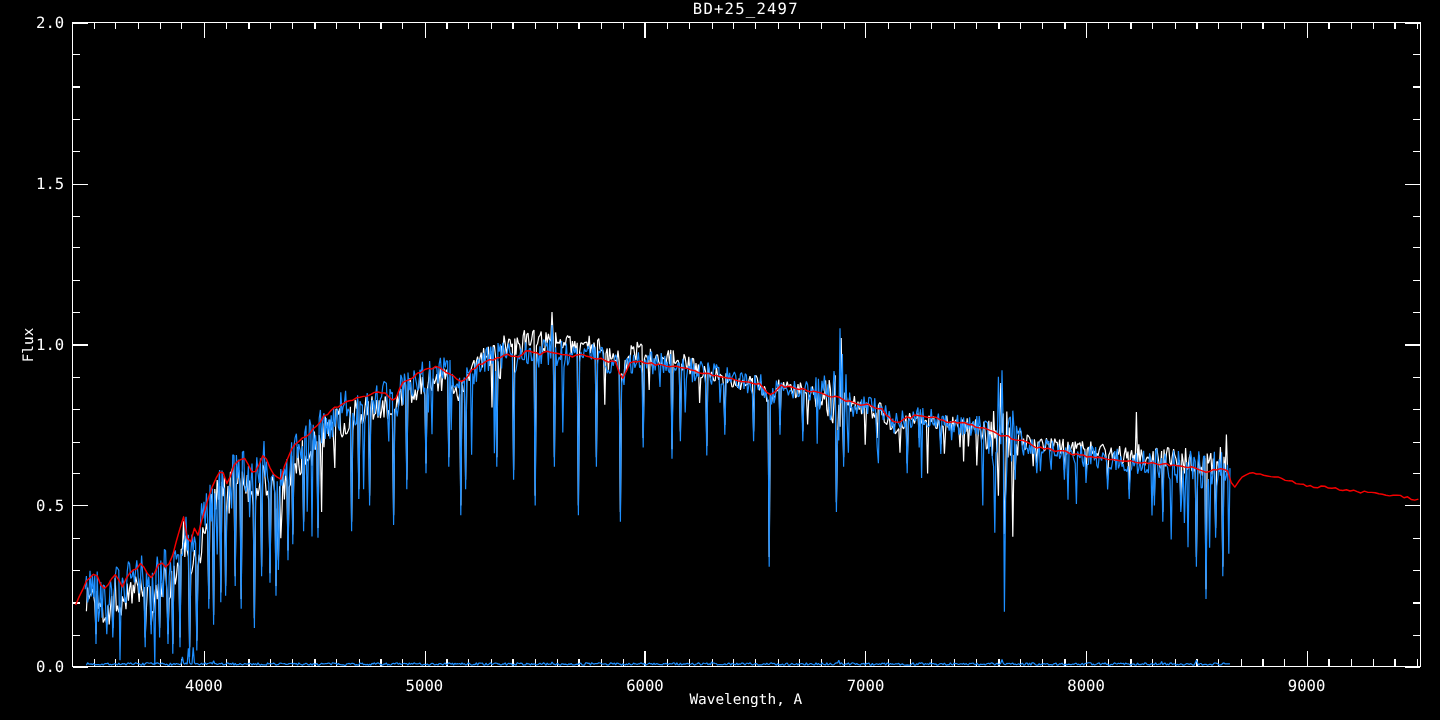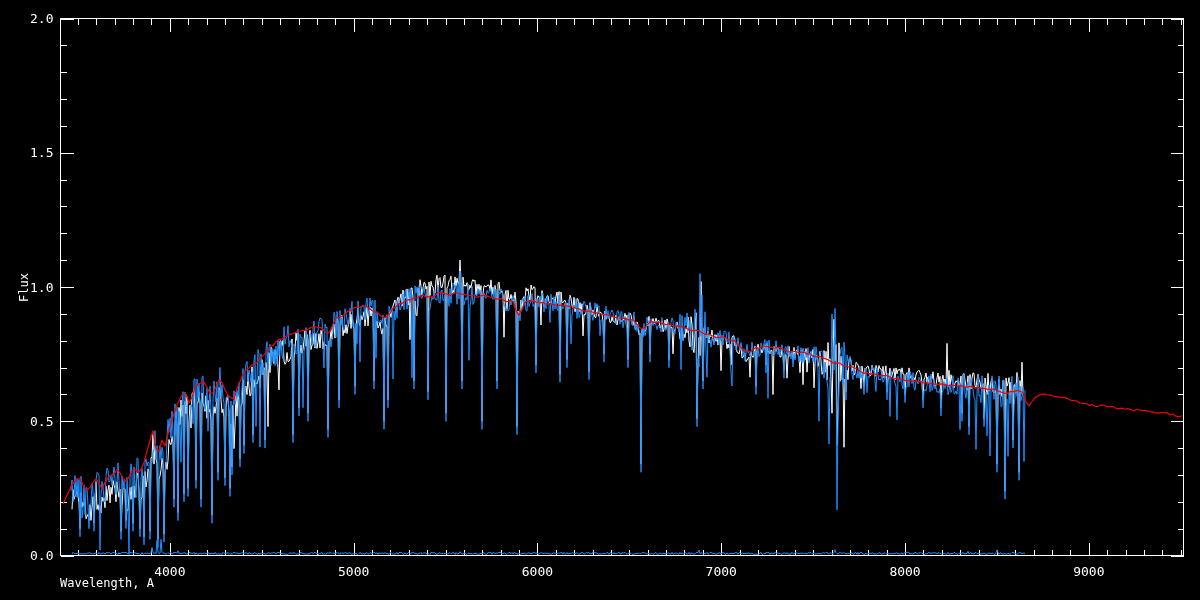--- a/index.html
+++ b/index.html
@@ -1,21 +1,21 @@
 <!DOCTYPE html>
 <html><head>
 <meta charset="utf-8">
 <style>
   html,body{margin:0;padding:0;background:#000;width:1200px;height:600px;overflow:hidden;}
   .chart-root{position:relative;width:1200px;height:600px;background:#000;
     font-family:"DejaVu Sans Mono","Liberation Mono",monospace;}
   svg{position:absolute;left:0;top:0;}
   .overlay{position:absolute;color:#fff;font-size:13px;line-height:13px;}
   .title{left:60px;top:2px;width:1123px;text-align:center;letter-spacing:1px;}
-  .xlabel{left:60px;top:577px;width:1123px;font-size:12px;}
+  .xlabel{left:60px;top:577px;width:1123px;text-align:center;font-size:12px;}
   .ylabel{left:-26px;top:281px;width:100px;text-align:center;font-size:12px;
     transform:rotate(-90deg);transform-origin:50% 50%;}
 </style>
 </head>
 <body>
 
 <div class="chart-root">
   <svg id="plot" width="1200" height="600">
       <rect x="60.5" y="18.5" width="1123" height="537" fill="none" stroke="#ffffff" stroke-width="1" shape-rendering="crispEdges"></rect>
       <path d="M78.5,555.5V549.5M78.5,18.5V24.5M96.5,555.5V549.5M96.5,18.5V24.5M115.5,555.5V549.5M115.5,18.5V24.5M133.5,555.5V549.5M133.5,18.5V24.5M151.5,555.5V549.5M151.5,18.5V24.5M170.5,555.5V542.5M170.5,18.5V31.5M188.5,555.5V549.5M188.5,18.5V24.5M207.5,555.5V549.5M207.5,18.5V24.5M225.5,555.5V549.5M225.5,18.5V24.5M243.5,555.5V549.5M243.5,18.5V24.5M262.5,555.5V549.5M262.5,18.5V24.5M280.5,555.5V549.5M280.5,18.5V24.5M299.5,555.5V549.5M299.5,18.5V24.5M317.5,555.5V549.5M317.5,18.5V24.5M335.5,555.5V549.5M335.5,18.5V24.5M354.5,555.5V542.5M354.5,18.5V31.5M372.5,555.5V549.5M372.5,18.5V24.5M390.5,555.5V549.5M390.5,18.5V24.5M409.5,555.5V549.5M409.5,18.5V24.5M427.5,555.5V549.5M427.5,18.5V24.5M446.5,555.5V549.5M446.5,18.5V24.5M464.5,555.5V549.5M464.5,18.5V24.5M482.5,555.5V549.5M482.5,18.5V24.5M501.5,555.5V549.5M501.5,18.5V24.5M519.5,555.5V549.5M519.5,18.5V24.5M537.5,555.5V542.5M537.5,18.5V31.5M556.5,555.5V549.5M556.5,18.5V24.5M574.5,555.5V549.5M574.5,18.5V24.5M593.5,555.5V549.5M593.5,18.5V24.5M611.5,555.5V549.5M611.5,18.5V24.5M629.5,555.5V549.5M629.5,18.5V24.5M648.5,555.5V549.5M648.5,18.5V24.5M666.5,555.5V549.5M666.5,18.5V24.5M684.5,555.5V549.5M684.5,18.5V24.5M703.5,555.5V549.5M703.5,18.5V24.5M721.5,555.5V542.5M721.5,18.5V31.5M740.5,555.5V549.5M740.5,18.5V24.5M758.5,555.5V549.5M758.5,18.5V24.5M776.5,555.5V549.5M776.5,18.5V24.5M795.5,555.5V549.5M795.5,18.5V24.5M813.5,555.5V549.5M813.5,18.5V24.5M832.5,555.5V549.5M832.5,18.5V24.5M850.5,555.5V549.5M850.5,18.5V24.5M868.5,555.5V549.5M868.5,18.5V24.5M887.5,555.5V549.5M887.5,18.5V24.5M905.5,555.5V542.5M905.5,18.5V31.5M923.5,555.5V549.5M923.5,18.5V24.5M942.5,555.5V549.5M942.5,18.5V24.5M960.5,555.5V549.5M960.5,18.5V24.5M979.5,555.5V549.5M979.5,18.5V24.5M997.5,555.5V549.5M997.5,18.5V24.5M1015.5,555.5V549.5M1015.5,18.5V24.5M1034.5,555.5V549.5M1034.5,18.5V24.5M1052.5,555.5V549.5M1052.5,18.5V24.5M1070.5,555.5V549.5M1070.5,18.5V24.5M1089.5,555.5V542.5M1089.5,18.5V31.5M1107.5,555.5V549.5M1107.5,18.5V24.5M1126.5,555.5V549.5M1126.5,18.5V24.5M1144.5,555.5V549.5M1144.5,18.5V24.5M1162.5,555.5V549.5M1162.5,18.5V24.5M1181.5,555.5V549.5M1181.5,18.5V24.5M60.5,556.5H73.5M1183.5,556.5H1170.5M60.5,529.5H66.5M1183.5,529.5H1177.5M60.5,502.5H66.5M1183.5,502.5H1177.5M60.5,475.5H66.5M1183.5,475.5H1177.5M60.5,448.5H66.5M1183.5,448.5H1177.5M60.5,421.5H73.5M1183.5,421.5H1170.5M60.5,394.5H66.5M1183.5,394.5H1177.5M60.5,368.5H66.5M1183.5,368.5H1177.5M60.5,341.5H66.5M1183.5,341.5H1177.5M60.5,314.5H66.5M1183.5,314.5H1177.5M60.5,287.5H73.5M1183.5,287.5H1170.5M60.5,260.5H66.5M1183.5,260.5H1177.5M60.5,233.5H66.5M1183.5,233.5H1177.5M60.5,206.5H66.5M1183.5,206.5H1177.5M60.5,180.5H66.5M1183.5,180.5H1177.5M60.5,153.5H73.5M1183.5,153.5H1170.5M60.5,126.5H66.5M1183.5,126.5H1177.5M60.5,99.5H66.5M1183.5,99.5H1177.5M60.5,72.5H66.5M1183.5,72.5H1177.5M60.5,45.5H66.5M1183.5,45.5H1177.5M60.5,19.5H73.5M1183.5,19.5H1170.5" stroke="#ffffff" stroke-width="1" fill="none" shape-rendering="crispEdges"></path>
@@ -28,15 +28,16 @@
       <text x="53.5" y="560" fill="#ffffff" font-size="13px" text-anchor="end" font-family="DejaVu Sans Mono, monospace">0.0</text>
       <text x="53.5" y="425.75" fill="#ffffff" font-size="13px" text-anchor="end" font-family="DejaVu Sans Mono, monospace">0.5</text>
       <text x="53.5" y="291.5" fill="#ffffff" font-size="13px" text-anchor="end" font-family="DejaVu Sans Mono, monospace">1.0</text>
       <text x="53.5" y="157.25" fill="#ffffff" font-size="13px" text-anchor="end" font-family="DejaVu Sans Mono, monospace">1.5</text>
       <text x="53.5" y="23" fill="#ffffff" font-size="13px" text-anchor="end" font-family="DejaVu Sans Mono, monospace">2.0</text>
       <path d="M72,509.4L73,489.6L74,499.3L75,495.9L76,494.8L77,490.8L78,496.0L79,502.6L80,528.6L81,492.6L82,507.3L83,502.3L84,505.8L85,499.0L86,518.7L87,516.4L88,514.4L89,520.6L90,504.7L91,520.4L92,507.2L93,496.7L94,523.3L95,497.3L96,481.8L97,509.4L98,504.7L99,510.3L100,506.1L101,512.9L102,497.0L103,501.3L104,497.9L105,507.7L106,486.2L107,500.6L108,490.0L109,485.2L110,502.9L111,487.3L112,494.3L113,480.5L114,485.1L115,488.7L116,501.7L117,481.8L118,491.0L119,497.2L120,489.2L121,531.3L122,506.6L123,488.2L124,488.3L125,488.7L126,520.6L127,509.5L128,510.6L129,496.2L130,487.5L131,499.3L132,486.6L133,523.3L134,485.9L135,497.4L136,487.2L137,472.9L138,475.3L139,491.6L140,528.6L141,499.4L142,497.4L143,475.8L144,536.7L145,471.5L146,487.0L147,480.9L148,468.9L149,471.8L150,531.3L151,457.7L152,457.4L153,434.4L154,464.1L155,446.2L156,458.9L157,463.8L158,539.4L159,478.9L160,476.0L161,469.8L162,458.4L163,464.4L164,534.0L165,472.0L166,462.1L167,469.3L168,460.4L169,439.5L170,443.9L171,444.5L172,436.3L173,442.9L174,499.1L175,426.1L176,411.7L177,426.2L178,512.5L179,407.5L180,424.5L181,400.1L182,416.4L183,405.0L184,493.7L185,401.4L186,413.6L187,396.6L188,488.4L189,422.2L190,405.1L191,427.9L192,393.6L193,393.2L194,388.8L195,409.0L196,480.3L197,403.1L198,402.8L199,391.9L200,403.2L201,499.1L202,392.9L203,403.4L204,405.9L205,411.3L206,395.8L207,418.3L208,400.4L209,412.2L210,409.3L211,420.9L212,515.2L213,417.4L214,406.7L215,413.3L216,406.7L217,398.2L218,472.3L219,387.6L220,389.8L221,399.6L222,412.8L223,409.1L224,417.3L225,477.6L226,407.1L227,397.1L228,400.9L229,411.0L230,488.4L231,423.8L232,466.9L233,405.2L234,448.6L235,425.8L236,392.3L237,416.2L238,394.4L239,401.1L240,458.8L241,405.8L242,403.7L243,379.7L244,445.4L245,387.4L246,386.1L247,394.6L248,372.6L249,387.0L250,395.9L251,393.9L252,366.8L253,434.7L254,379.7L255,387.2L256,382.7L257,384.0L258,380.1L259,376.0L260,388.0L261,367.7L262,359.7L263,374.8L264,367.7L265,440.0L266,362.5L267,370.3L268,426.6L269,352.8L270,372.6L271,347.2L272,356.6L273,351.9L274,363.6L275,349.7L276,358.5L277,351.6L278,367.7L279,389.9L280,340.8L281,341.1L282,345.6L283,340.4L284,361.0L285,364.3L286,362.5L287,352.5L288,361.5L289,361.4L290,359.2L291,356.6L292,339.0L293,434.7L294,358.7L295,349.3L296,333.1L297,340.6L298,333.0L299,407.8L300,353.6L301,345.0L302,353.3L303,349.5L304,340.8L305,330.8L306,346.1L307,334.4L308,413.2L309,340.0L310,330.3L311,349.6L312,345.2L313,344.6L314,333.4L315,348.1L316,333.5L317,348.4L318,342.4L319,333.7L320,347.9L321,330.4L322,334.9L323,349.0L324,341.8L325,345.5L326,344.7L327,346.0L328,429.3L329,340.8L330,341.1L331,329.4L332,339.2L333,326.6L334,324.1L335,338.1L336,327.5L337,317.8L338,320.5L339,399.8L340,326.2L341,316.1L342,315.6L343,335.7L344,328.9L345,333.1L346,324.7L347,333.5L348,326.2L349,322.8L350,310.3L351,328.5L352,314.3L353,323.6L354,329.4L355,386.3L356,325.5L357,318.5L358,308.2L359,322.8L360,325.7L361,315.5L362,319.8L363,316.5L364,311.7L365,326.1L366,316.0L367,307.0L368,325.9L369,311.1L370,307.1L371,316.1L372,307.9L373,314.7L374,381.0L375,329.2L376,324.3L377,321.0L378,328.0L379,326.1L380,321.9L381,329.9L382,334.0L383,328.5L384,421.3L385,317.5L386,326.2L387,325.8L388,399.8L389,315.7L390,311.5L391,317.4L392,310.8L393,306.0L394,302.8L395,300.1L396,310.1L397,301.1L398,297.2L399,303.9L400,298.2L401,293.8L402,306.2L403,290.1L404,302.1L405,297.0L406,297.5L407,288.9L408,305.0L409,292.5L410,339.6L411,288.1L412,288.0L413,297.3L414,381.0L415,301.0L416,314.8L417,315.6L418,288.1L419,295.8L420,279.7L421,286.4L422,295.3L423,288.3L424,282.4L425,283.1L426,289.1L427,286.4L428,391.7L429,282.1L430,295.5L431,281.3L432,286.0L433,286.9L434,293.8L435,293.4L436,279.6L437,275.2L438,290.6L439,278.6L440,277.6L441,287.5L442,287.6L443,283.2L444,276.4L445,275.1L446,413.2L447,288.2L448,286.2L449,280.8L450,279.5L451,276.2L452,293.6L453,290.3L454,292.5L455,276.9L456,285.9L457,278.2L458,283.3L459,284.1L460,260.1L461,281.8L462,381.0L463,277.0L464,286.3L465,285.0L466,286.3L467,282.7L468,289.7L469,289.8L470,285.2L471,288.0L472,281.6L473,279.6L474,281.4L475,280.2L476,294.7L477,284.3L478,291.0L479,284.3L480,292.7L481,285.6L482,421.3L483,293.4L484,285.8L485,286.0L486,287.1L487,285.5L488,285.3L489,285.1L490,290.7L491,279.9L492,294.4L493,287.1L494,292.1L495,285.5L496,292.7L497,381.0L498,283.8L499,282.1L500,290.8L501,292.5L502,290.9L503,294.6L504,337.2L505,294.5L506,290.4L507,309.2L508,290.2L509,299.4L510,299.0L511,294.4L512,299.5L513,300.8L514,300.9L515,292.2L516,302.0L517,426.6L518,311.2L519,313.3L520,313.6L521,300.0L522,309.5L523,298.6L524,296.6L525,301.9L526,287.8L527,290.9L528,288.8L529,296.3L530,300.2L531,285.0L532,289.5L533,288.7L534,286.6L535,287.9L536,364.9L537,299.1L538,295.7L539,297.1L540,299.9L541,325.0L542,290.6L543,302.3L544,306.5L545,302.7L546,298.9L547,296.0L548,295.8L549,301.7L550,303.6L551,304.1L552,297.7L553,298.9L554,298.8L555,303.5L556,296.2L557,292.0L558,303.5L559,291.6L560,374.3L561,292.0L562,302.4L563,302.8L564,300.8L565,300.2L566,303.6L567,359.5L568,303.1L569,308.6L570,295.2L571,298.1L572,305.6L573,307.6L574,297.3L575,311.8L576,306.9L577,298.7L578,299.0L579,311.7L580,302.5L581,312.8L582,303.7L583,335.9L584,314.6L585,314.8L586,312.9L587,305.1L588,309.9L589,371.6L590,303.0L591,310.9L592,314.7L593,309.9L594,314.0L595,317.4L596,317.3L597,306.4L598,312.7L599,316.5L600,311.8L601,313.0L602,313.5L603,321.8L604,354.1L605,311.1L606,319.3L607,315.3L608,316.7L609,317.1L610,322.5L611,322.3L612,316.7L613,321.1L614,321.3L615,323.0L616,315.2L617,325.0L618,319.5L619,316.7L620,317.9L621,321.6L622,320.4L623,320.6L624,317.5L625,313.4L626,317.7L627,315.1L628,359.5L629,313.7L630,313.0L631,315.0L632,321.0L633,325.4L634,317.5L635,328.6L636,329.4L637,321.9L638,325.1L639,334.7L640,333.2L641,464.2L642,328.7L643,335.2L644,330.2L645,331.4L646,329.7L647,323.5L648,325.9L649,316.4L650,354.1L651,323.2L652,322.9L653,318.5L654,323.9L655,322.2L656,318.1L657,322.3L658,320.8L659,320.5L660,328.0L661,326.1L662,321.2L663,331.7L664,329.3L665,320.0L666,328.6L667,318.9L668,323.0L669,359.5L670,325.1L671,327.4L672,327.4L673,353.8L674,331.2L675,329.5L676,326.3L677,321.9L678,328.6L679,328.6L680,339.2L681,337.8L682,327.4L683,340.2L684,334.2L685,337.7L686,327.9L687,332.8L688,317.0L689,341.3L690,346.8L691,316.7L692,324.2L693,348.9L694,352.6L695,335.1L696,312.7L697,418.6L698,363.0L699,337.4L700,355.6L701,281.6L702,344.8L703,381.0L704,327.6L705,327.2L706,336.6L707,337.7L708,331.1L709,343.0L710,334.7L711,336.7L712,330.0L713,340.6L714,342.1L715,334.6L716,341.3L717,334.8L718,345.1L719,341.0L720,335.5L721,370.7L722,341.2L723,336.0L724,336.8L725,338.2L726,338.9L727,348.6L728,344.0L729,348.0L730,344.0L731,364.9L732,337.9L733,335.7L734,336.1L735,346.0L736,344.1L737,352.1L738,352.5L739,353.9L740,349.5L741,345.7L742,358.0L743,357.4L744,355.0L745,353.3L746,361.7L747,360.1L748,358.6L749,357.1L750,377.2L751,352.2L752,355.8L753,357.4L754,354.4L755,346.3L756,386.3L757,350.7L758,344.2L759,348.4L760,349.4L761,349.2L762,352.9L763,348.9L764,348.4L765,344.6L766,364.9L767,343.2L768,352.9L769,350.8L770,353.8L771,350.2L772,350.6L773,394.6L774,346.5L775,347.8L776,351.5L777,348.3L778,347.1L779,353.4L780,356.9L781,356.9L782,348.6L783,355.2L784,370.2L785,354.8L786,355.2L787,378.2L788,358.8L789,346.4L790,356.3L791,355.0L792,351.6L793,359.0L794,347.4L795,358.2L796,350.9L797,349.8L798,354.8L799,356.6L800,372.6L801,352.3L802,349.6L803,384.6L804,351.5L805,359.8L806,348.6L807,372.1L808,355.3L809,360.1L810,353.0L811,352.0L812,358.0L813,349.5L814,387.8L815,363.8L816,355.0L817,357.5L818,366.4L819,362.1L820,351.4L821,361.0L822,374.3L823,373.0L824,350.6L825,372.3L826,351.4L827,380.0L828,342.5L829,365.4L830,358.7L831,379.4L832,413.2L833,355.4L834,319.2L835,360.7L836,344.5L837,444.9L838,407.8L839,342.9L840,381.3L841,356.3L842,379.6L843,377.9L844,447.3L845,379.1L846,391.7L847,370.2L848,379.6L849,359.7L850,358.1L851,361.0L852,371.1L853,365.4L854,375.0L855,373.0L856,362.4L857,363.3L858,364.8L859,368.1L860,372.5L861,388.6L862,366.1L863,373.7L864,386.3L865,368.1L866,369.2L867,366.7L868,365.9L869,369.4L870,376.0L871,374.8L872,365.2L873,370.1L874,369.3L875,376.2L876,365.4L877,369.3L878,372.0L879,365.5L880,368.7L881,368.7L882,376.7L883,366.3L884,378.0L885,371.7L886,365.8L887,391.7L888,378.6L889,378.5L890,368.1L891,377.7L892,375.1L893,371.9L894,368.4L895,379.8L896,367.9L897,373.8L898,369.7L899,370.3L900,368.9L901,375.4L902,367.8L903,374.0L904,374.2L905,394.4L906,374.6L907,372.5L908,380.4L909,367.9L910,378.4L911,375.7L912,376.3L913,382.1L914,377.6L915,379.9L916,375.0L917,372.1L918,371.2L919,370.2L920,372.6L921,375.0L922,383.1L923,399.8L924,379.1L925,377.2L926,373.0L927,382.2L928,377.1L929,384.0L930,380.9L931,376.3L932,378.8L933,371.8L934,381.5L935,386.6L936,385.4L937,378.0L938,373.0L939,382.1L940,376.3L941,407.8L942,379.4L943,375.2L944,384.2L945,379.0L946,384.2L947,343.4L948,386.8L949,370.3L950,386.6L951,374.7L952,380.0L953,386.2L954,388.0L955,383.1L956,380.8L957,382.0L958,380.2L959,386.2L960,383.8L961,376.0L962,413.2L963,374.3L964,373.5L965,380.2L966,387.3L967,390.2L968,375.8L969,426.6L970,374.5L971,388.8L972,378.1L973,372.9L974,373.5L975,385.7L976,387.6L977,379.5L978,374.3L979,379.6L980,382.2L981,388.4L982,386.7L983,383.6L984,418.6L985,378.0L986,385.0L987,394.5L988,373.4L989,391.3L990,390.4L991,381.7L992,378.5L993,391.7L994,393.0L995,390.1L996,393.7L997,464.2L998,396.2L999,378.9L1000,394.5L1001,389.0L1002,396.4L1003,380.4L1004,382.1L1005,491.1L1006,377.9L1007,386.1L1008,382.9L1009,377.6L1010,395.4L1011,382.1L1012,392.5L1013,440.0L1014,384.7L1015,385.1L1016,393.2L1017,372.5L1018,395.7L1019,472.3L1020,380.6L1021,393.6L1022,362.2L1023,395.1" stroke="#ffffff" stroke-width="1" fill="none" stroke-linejoin="bevel"></path>
       <path d="M72,554.4L73,552.3L74,553.3L75,553.4L76,553.2L77,553.9L78,552.8L79,554.0L80,553.8L81,553.8L82,553.9L83,554.0L84,554.1L85,553.2L86,554.3L87,553.2L88,553.0L89,553.1L90,552.6L91,554.1L92,553.5L93,554.2L94,553.6L95,553.4L96,552.9L97,553.7L98,554.1L99,552.5L100,554.0L101,553.7L102,553.0L103,553.2L104,553.0L105,554.2L106,553.0L107,552.4L108,553.1L109,552.3L110,553.5L111,553.7L112,553.2L113,552.3L114,552.7L115,553.0L116,553.2L117,553.9L118,554.4L119,552.6L120,554.4L121,553.1L122,552.3L123,552.3L124,552.7L125,552.6L126,552.3L127,553.2L128,553.6L129,552.7L130,552.8L131,552.3L132,552.8L133,553.4L134,553.2L135,552.6L136,553.2L137,553.3L138,553.9L139,553.4L140,554.4L141,554.4L142,552.5L143,554.3L144,553.6L145,552.9L146,553.7L147,552.9L148,553.3L149,553.5L150,553.8L151,552.8L152,547.4L153,552.6L154,553.5L155,552.4L156,553.6L157,540.2L158,552.3L159,553.5L160,553.3L161,539.4L162,552.3L163,553.4L164,552.9L165,553.2L166,554.1L167,553.6L168,552.6L169,553.8L170,553.0L171,552.4L172,553.9L173,552.9L174,552.7L175,552.4L176,552.3L177,553.3L178,550.7L179,553.1L180,553.1L181,553.8L182,553.4L183,552.9L184,553.2L185,552.5L186,554.1L187,553.8L188,553.6L189,552.6L190,552.5L191,553.4L192,553.0L193,553.7L194,552.3L195,554.4L196,552.8L197,554.2L198,553.8L199,553.9L200,552.9L201,553.5L202,554.2L203,553.6L204,552.9L205,553.4L206,553.4L207,553.3L208,552.8L209,552.9L210,554.3L211,552.9L212,553.8L213,553.0L214,554.2L215,552.3L216,553.9L217,554.3L218,553.5L219,554.1L220,554.1L221,554.0L222,554.4L223,552.4L224,553.4L225,552.9L226,553.3L227,553.1L228,552.6L229,553.2L230,554.3L231,553.8L232,553.8L233,552.7L234,552.6L235,552.9L236,553.1L237,552.9L238,553.6L239,553.7L240,553.4L241,553.0L242,552.9L243,552.8L244,553.5L245,552.7L246,553.2L247,553.0L248,554.3L249,552.4L250,553.3L251,553.7L252,554.3L253,553.5L254,553.4L255,552.6L256,553.3L257,554.1L258,554.1L259,552.9L260,554.4L261,553.0L262,553.3L263,553.8L264,552.9L265,554.2L266,554.2L267,553.5L268,552.7L269,553.2L270,553.3L271,553.1L272,553.1L273,552.8L274,552.5L275,553.0L276,554.1L277,552.3L278,552.5L279,552.8L280,552.7L281,554.0L282,552.9L283,553.7L284,553.8L285,554.2L286,553.9L287,554.4L288,554.4L289,553.3L290,553.1L291,552.8L292,553.6L293,552.8L294,552.8L295,553.1L296,554.3L297,553.9L298,554.1L299,554.2L300,552.4L301,553.2L302,552.6L303,554.0L304,553.5L305,554.1L306,553.6L307,554.4L308,553.5L309,554.3L310,552.8L311,553.3L312,552.3L313,553.7L314,552.7L315,552.4L316,552.9L317,553.8L318,553.7L319,554.3L320,553.2L321,553.4L322,552.5L323,554.4L324,553.4L325,554.3L326,554.0L327,552.9L328,552.8L329,553.3L330,552.5L331,552.4L332,553.7L333,552.7L334,553.6L335,553.4L336,552.9L337,552.8L338,553.1L339,553.1L340,554.2L341,552.5L342,553.6L343,552.8L344,553.5L345,552.3L346,553.0L347,553.2L348,553.3L349,553.0L350,552.6L351,554.0L352,554.3L353,553.7L354,553.7L355,554.0L356,553.4L357,554.2L358,554.3L359,553.3L360,552.7L361,553.0L362,554.0L363,553.9L364,553.5L365,554.2L366,552.9L367,553.0L368,553.4L369,554.2L370,553.2L371,552.5L372,553.9L373,553.4L374,552.4L375,552.8L376,553.5L377,552.6L378,554.3L379,552.7L380,553.6L381,553.0L382,553.3L383,552.9L384,553.8L385,552.4L386,553.6L387,553.1L388,554.2L389,553.9L390,552.6L391,552.7L392,553.7L393,554.2L394,554.0L395,553.7L396,553.9L397,552.4L398,554.3L399,552.6L400,552.5L401,552.7L402,552.6L403,554.1L404,554.3L405,552.7L406,554.0L407,553.9L408,552.9L409,552.3L410,553.9L411,553.3L412,552.7L413,552.6L414,552.7L415,553.4L416,553.3L417,554.1L418,554.1L419,553.2L420,553.5L421,552.4L422,554.4L423,553.4L424,552.6L425,553.3L426,552.8L427,554.3L428,554.1L429,553.4L430,554.4L431,552.3L432,552.7L433,553.0L434,552.6L435,552.8L436,554.2L437,554.1L438,554.0L439,552.7L440,553.3L441,553.2L442,554.3L443,552.8L444,553.8L445,553.2L446,553.4L447,554.1L448,553.8L449,553.4L450,552.6L451,553.7L452,553.2L453,552.3L454,553.1L455,554.4L456,552.5L457,553.8L458,553.3L459,553.7L460,551.7L461,553.2L462,553.6L463,554.2L464,553.0L465,553.2L466,554.0L467,554.4L468,553.3L469,553.2L470,553.6L471,553.5L472,553.7L473,554.2L474,553.2L475,553.7L476,552.8L477,554.1L478,554.1L479,554.1L480,553.6L481,553.4L482,553.7L483,553.0L484,552.5L485,554.1L486,554.2L487,554.4L488,552.4L489,552.3L490,553.0L491,552.5L492,554.3L493,552.3L494,552.9L495,553.5L496,553.0L497,553.1L498,553.0L499,552.4L500,552.5L501,552.9L502,553.5L503,553.5L504,553.1L505,553.3L506,554.1L507,554.3L508,553.3L509,552.3L510,552.8L511,553.5L512,552.5L513,554.1L514,552.5L515,552.8L516,553.4L517,553.5L518,554.4L519,553.1L520,553.8L521,554.2L522,553.3L523,554.0L524,552.8L525,553.5L526,554.2L527,553.8L528,552.5L529,553.3L530,553.3L531,553.8L532,553.2L533,553.2L534,552.4L535,552.8L536,553.6L537,552.7L538,554.3L539,553.8L540,553.3L541,552.6L542,553.2L543,553.0L544,553.9L545,552.7L546,553.8L547,553.0L548,553.2L549,553.7L550,553.9L551,553.9L552,554.1L553,552.9L554,553.3L555,552.8L556,553.5L557,553.7L558,552.9L559,553.2L560,553.3L561,552.4L562,552.5L563,554.2L564,552.4L565,553.8L566,554.1L567,552.5L568,554.1L569,553.5L570,553.3L571,553.4L572,553.0L573,552.8L574,553.3L575,553.8L576,553.3L577,552.6L578,553.8L579,554.3L580,553.4L581,553.1L582,552.3L583,553.0L584,554.2L585,553.8L586,552.5L587,552.9L588,553.1L589,552.4L590,554.0L591,553.2L592,554.0L593,551.7L594,552.6L595,552.6L596,552.9L597,553.1L598,554.2L599,553.8L600,553.8L601,553.9L602,554.0L603,553.7L604,553.2L605,554.0L606,553.5L607,552.6L608,552.8L609,554.4L610,552.8L611,553.1L612,553.7L613,554.0L614,552.5L615,554.0L616,553.1L617,553.7L618,552.6L619,552.5L620,553.3L621,554.2L622,552.7L623,552.7L624,553.2L625,552.3L626,553.4L627,554.1L628,553.7L629,553.1L630,553.0L631,553.4L632,554.4L633,554.1L634,554.1L635,554.0L636,553.3L637,553.3L638,553.8L639,552.7L640,553.7L641,553.6L642,552.6L643,552.4L644,553.1L645,552.7L646,553.5L647,554.3L648,553.1L649,554.0L650,553.9L651,554.1L652,553.2L653,554.3L654,554.1L655,552.9L656,552.5L657,554.2L658,554.3L659,553.5L660,552.8L661,553.6L662,553.9L663,553.5L664,553.0L665,554.3L666,552.9L667,553.4L668,552.9L669,553.2L670,554.0L671,554.1L672,552.4L673,554.1L674,553.8L675,553.1L676,553.0L677,553.5L678,554.0L679,554.0L680,552.4L681,554.0L682,552.8L683,553.8L684,553.8L685,552.4L686,553.5L687,553.8L688,554.2L689,552.4L690,554.2L691,553.6L692,552.7L693,553.9L694,554.1L695,553.9L696,552.8L697,552.4L698,552.5L699,550.1L700,553.7L701,552.3L702,553.2L703,554.2L704,553.8L705,553.2L706,553.5L707,552.3L708,554.2L709,553.4L710,552.4L711,552.5L712,552.9L713,553.7L714,553.0L715,553.7L716,554.0L717,554.3L718,552.9L719,553.2L720,552.8L721,554.2L722,552.8L723,553.1L724,552.4L725,554.2L726,554.3L727,552.8L728,554.4L729,553.8L730,553.3L731,553.3L732,553.8L733,553.2L734,553.9L735,552.5L736,553.1L737,552.5L738,554.4L739,552.8L740,552.5L741,554.1L742,552.9L743,553.5L744,553.3L745,553.7L746,553.3L747,553.2L748,553.3L749,552.8L750,554.3L751,553.5L752,553.2L753,554.0L754,554.3L755,554.3L756,554.1L757,554.3L758,554.2L759,554.1L760,553.1L761,552.3L762,554.3L763,554.3L764,553.1L765,554.0L766,552.3L767,553.0L768,552.3L769,552.8L770,554.4L771,552.9L772,553.5L773,553.1L774,554.0L775,552.3L776,553.3L777,553.0L778,553.0L779,553.6L780,553.2L781,554.4L782,554.1L783,553.2L784,552.9L785,553.0L786,553.9L787,552.5L788,553.9L789,554.3L790,553.8L791,554.0L792,552.3L793,553.8L794,554.2L795,552.5L796,553.0L797,552.9L798,553.4L799,553.6L800,553.3L801,553.1L802,553.5L803,552.8L804,553.8L805,553.0L806,553.7L807,554.1L808,552.7L809,553.0L810,552.7L811,552.6L812,553.6L813,554.1L814,552.6L815,553.7L816,554.3L817,553.5L818,553.7L819,553.7L820,553.3L821,554.1L822,553.4L823,552.9L824,552.7L825,553.5L826,552.3L827,552.6L828,553.2L829,554.3L830,553.2L831,552.7L832,553.8L833,553.7L834,552.5L835,549.6L836,552.6L837,553.6L838,553.9L839,552.8L840,553.0L841,552.7L842,553.4L843,553.0L844,552.5L845,553.8L846,553.3L847,554.0L848,553.5L849,553.1L850,554.0L851,553.3L852,552.6L853,554.2L854,554.0L855,552.6L856,552.6L857,554.3L858,552.5L859,554.3L860,552.4L861,552.3L862,552.9L863,554.0L864,554.3L865,554.2L866,553.0L867,554.3L868,553.3L869,553.6L870,553.0L871,553.6L872,553.1L873,552.9L874,554.3L875,553.8L876,553.9L877,554.3L878,553.2L879,553.1L880,552.5L881,554.3L882,554.1L883,553.1L884,553.4L885,552.6L886,553.8L887,554.0L888,553.3L889,554.2L890,553.6L891,553.5L892,553.9L893,553.8L894,553.3L895,553.6L896,552.8L897,552.8L898,554.0L899,553.4L900,554.3L901,553.5L902,552.7L903,554.4L904,553.1L905,552.7L906,552.6L907,552.3L908,552.3L909,552.3L910,554.2L911,553.4L912,554.1L913,553.8L914,553.3L915,552.7L916,552.4L917,554.1L918,553.4L919,552.6L920,553.3L921,552.3L922,553.6L923,553.5L924,554.4L925,554.3L926,553.5L927,554.0L928,553.0L929,552.4L930,553.1L931,553.4L932,552.7L933,553.1L934,552.6L935,553.1L936,552.7L937,554.0L938,552.5L939,553.2L940,553.2L941,553.4L942,554.4L943,553.4L944,553.5L945,553.2L946,554.4L947,554.1L948,552.5L949,554.0L950,553.7L951,553.8L952,553.1L953,553.8L954,552.4L955,552.6L956,553.9L957,553.8L958,554.3L959,553.3L960,553.0L961,553.6L962,553.8L963,552.3L964,553.9L965,553.7L966,553.4L967,553.5L968,551.2L969,554.1L970,552.8L971,552.6L972,554.1L973,553.3L974,554.1L975,552.6L976,552.4L977,553.6L978,553.3L979,553.2L980,554.3L981,553.6L982,554.2L983,553.7L984,553.1L985,553.5L986,554.4L987,554.1L988,553.5L989,552.9L990,553.2L991,553.8L992,553.0L993,553.4L994,554.3L995,554.3L996,552.6L997,550.1L998,552.6L999,554.4L1000,552.9L1001,552.9L1002,554.3L1003,553.8L1004,553.7L1005,553.6L1006,554.2L1007,554.0L1008,553.7L1009,553.6L1010,554.3L1011,553.5L1012,552.5L1013,552.5L1014,552.8L1015,553.4L1016,554.2L1017,554.1L1018,553.8L1019,552.7L1020,552.4L1021,553.3L1022,553.2L1023,553.3L1024,553.2L1025,553.3" stroke="#1e8fff" stroke-width="1" fill="none" stroke-linejoin="bevel"></path>
       <path d="M71,491.0L72,480.0L73,502.0L74,497.4L75,475.7L76,497.0L77,478.7L78,497.6L79,479.5L80,536.7L81,476.3L82,518.1L83,508.8L84,485.1L85,514.7L86,487.5L87,488.1L88,505.7L89,528.6L90,504.2L91,504.1L92,483.4L93,490.6L94,531.3L95,504.2L96,480.8L97,472.4L98,473.5L99,475.3L100,550.1L101,495.6L102,481.4L103,486.1L104,500.5L105,502.2L106,476.4L107,468.0L108,469.9L109,482.0L110,480.8L111,475.3L112,485.3L113,475.6L114,467.0L115,478.8L116,494.5L117,485.3L118,462.9L119,480.8L120,495.7L121,539.4L122,476.4L123,489.1L124,480.4L125,499.1L126,528.6L127,477.4L128,503.5L129,554.4L130,477.7L131,463.8L132,473.6L133,531.3L134,467.1L135,486.2L136,497.7L137,457.8L138,458.9L139,494.0L140,536.7L141,480.4L142,468.3L143,482.4L144,544.8L145,462.2L146,458.7L147,466.1L148,462.0L149,462.6L150,539.4L151,461.9L152,463.1L153,452.9L154,448.6L155,430.7L156,458.7L157,445.6L158,547.4L159,461.5L160,445.5L161,459.7L162,447.2L163,452.6L164,542.1L165,474.0L166,464.8L167,437.7L168,419.5L169,432.0L170,418.2L171,438.1L172,411.1L173,432.4L174,507.2L175,403.9L176,434.6L177,407.1L178,520.6L179,411.1L180,423.8L181,462.1L182,406.3L183,391.7L184,501.8L185,392.1L186,405.2L187,407.4L188,496.4L189,427.4L190,420.1L191,404.7L192,407.0L193,423.7L194,378.9L195,379.5L196,488.4L197,379.1L198,398.4L199,383.0L200,409.0L201,507.2L202,376.8L203,375.9L204,404.7L205,409.8L206,404.2L207,388.3L208,431.1L209,405.7L210,386.2L211,414.5L212,523.3L213,401.0L214,381.1L215,394.1L216,402.4L217,381.9L218,480.3L219,385.6L220,367.5L221,397.2L222,384.6L223,398.0L224,402.8L225,485.7L226,398.1L227,396.5L228,394.8L229,412.2L230,496.4L231,401.0L232,474.9L233,421.0L234,390.8L235,404.7L236,400.4L237,390.5L238,396.4L239,382.6L240,466.9L241,400.4L242,387.5L243,368.5L244,453.5L245,371.6L246,364.5L247,361.4L248,381.8L249,370.0L250,374.8L251,382.4L252,371.8L253,442.7L254,360.5L255,354.6L256,426.5L257,378.3L258,349.5L259,354.2L260,447.0L261,353.9L262,374.7L263,362.8L264,377.1L265,448.1L266,348.7L267,341.6L268,369.4L269,349.0L270,344.3L271,365.8L272,348.3L273,361.7L274,349.7L275,365.6L276,346.1L277,364.1L278,340.0L279,355.5L280,347.8L281,340.7L282,355.9L283,358.8L284,326.8L285,344.3L286,338.7L287,336.5L288,325.7L289,346.9L290,340.6L291,342.7L292,348.8L293,442.7L294,344.2L295,347.6L296,354.2L297,353.0L298,329.4L299,415.9L300,334.4L301,337.5L302,337.3L303,407.7L304,351.9L305,345.6L306,327.6L307,341.7L308,421.3L309,348.3L310,333.5L311,334.0L312,344.6L313,329.2L314,321.2L315,346.9L316,345.4L317,332.4L318,330.6L319,321.7L320,317.9L321,318.8L322,319.4L323,344.6L324,367.9L325,324.2L326,328.0L327,326.9L328,437.4L329,345.8L330,339.7L331,347.0L332,339.0L333,332.6L334,312.4L335,315.5L336,337.3L337,311.4L338,319.0L339,407.8L340,310.5L341,325.2L342,318.3L343,328.1L344,330.3L345,308.7L346,313.8L347,319.1L348,324.9L349,323.9L350,308.1L351,312.1L352,301.4L353,326.5L354,323.2L355,394.4L356,323.5L357,343.7L358,300.9L359,318.4L360,361.9L361,306.6L362,306.5L363,306.1L364,306.4L365,319.5L366,303.2L367,298.2L368,312.4L369,315.3L370,297.9L371,306.2L372,300.6L373,300.9L374,389.0L375,300.1L376,358.3L377,311.6L378,321.7L379,322.9L380,321.3L381,319.8L382,323.4L383,314.9L384,429.3L385,321.4L386,318.4L387,314.5L388,407.8L389,306.2L390,310.7L391,310.3L392,307.8L393,379.0L394,311.3L395,320.2L396,302.8L397,318.2L398,300.2L399,299.4L400,310.0L401,307.7L402,299.9L403,294.0L404,309.7L405,291.5L406,289.4L407,309.2L408,297.5L409,288.8L410,303.0L411,289.2L412,377.8L413,309.2L414,389.0L415,285.9L416,293.1L417,287.0L418,307.1L419,285.6L420,290.7L421,296.8L422,298.4L423,291.8L424,286.2L425,293.8L426,295.9L427,294.8L428,399.8L429,311.1L430,308.6L431,301.6L432,296.4L433,299.4L434,290.4L435,299.0L436,299.8L437,299.8L438,285.3L439,302.2L440,303.3L441,290.9L442,290.1L443,300.6L444,300.2L445,295.0L446,421.3L447,304.9L448,295.1L449,306.3L450,288.6L451,303.3L452,289.8L453,282.9L454,284.7L455,288.6L456,285.6L457,304.2L458,283.1L459,298.8L460,270.9L461,289.2L462,389.0L463,289.5L464,304.9L465,300.5L466,297.5L467,300.0L468,284.1L469,360.4L470,306.1L471,299.7L472,286.3L473,304.5L474,301.8L475,294.1L476,295.3L477,295.7L478,288.8L479,294.3L480,289.9L481,298.2L482,429.3L483,301.9L484,293.2L485,297.0L486,298.3L487,290.4L488,292.9L489,292.6L490,288.4L491,290.4L492,297.7L493,299.3L494,286.8L495,299.2L496,289.0L497,389.0L498,303.6L499,292.3L500,294.2L501,289.4L502,289.9L503,300.9L504,305.4L505,305.6L506,311.0L507,308.4L508,311.1L509,310.1L510,300.2L511,305.0L512,299.5L513,295.5L514,298.1L515,307.2L516,308.2L517,434.7L518,319.3L519,312.2L520,320.7L521,305.6L522,299.2L523,298.9L524,305.4L525,295.7L526,310.8L527,310.9L528,295.7L529,306.5L530,303.5L531,301.5L532,293.5L533,306.4L534,304.4L535,311.2L536,372.9L537,302.2L538,299.6L539,307.1L540,296.1L541,299.9L542,293.9L543,293.1L544,311.8L545,298.5L546,308.7L547,296.3L548,302.2L549,305.6L550,322.5L551,294.2L552,302.7L553,310.7L554,296.6L555,309.0L556,301.4L557,309.0L558,310.7L559,295.1L560,382.3L561,312.2L562,306.4L563,308.8L564,306.4L565,302.8L566,302.4L567,367.6L568,309.9L569,299.1L570,306.2L571,343.8L572,315.8L573,307.8L574,305.2L575,307.4L576,298.6L577,318.5L578,303.1L579,317.5L580,314.7L581,310.5L582,314.2L583,305.6L584,301.1L585,303.3L586,306.6L587,313.4L588,319.5L589,379.6L590,302.0L591,307.0L592,316.7L593,320.4L594,312.0L595,302.9L596,308.1L597,303.7L598,306.6L599,306.0L600,335.6L601,320.0L602,320.0L603,319.9L604,362.2L605,320.8L606,306.1L607,318.4L608,310.7L609,318.7L610,314.2L611,312.3L612,310.0L613,312.6L614,321.5L615,322.4L616,324.0L617,311.8L618,310.5L619,314.3L620,324.2L621,311.4L622,312.6L623,327.7L624,321.3L625,316.9L626,325.1L627,328.4L628,367.6L629,312.5L630,320.2L631,320.3L632,325.0L633,321.3L634,312.0L635,329.5L636,322.6L637,331.5L638,324.8L639,330.5L640,333.9L641,472.3L642,329.5L643,337.0L644,323.4L645,335.9L646,331.2L647,317.2L648,321.7L649,320.6L650,362.2L651,318.9L652,322.3L653,325.6L654,321.3L655,322.8L656,325.1L657,329.5L658,325.7L659,325.3L660,327.9L661,331.9L662,317.6L663,324.8L664,323.1L665,330.5L666,330.1L667,326.9L668,324.1L669,367.6L670,327.8L671,322.4L672,317.9L673,320.6L674,332.3L675,333.6L676,322.4L677,325.8L678,324.7L679,332.1L680,314.4L681,369.7L682,315.6L683,341.3L684,331.4L685,317.3L686,325.6L687,312.9L688,325.6L689,331.1L690,320.3L691,339.3L692,350.0L693,345.4L694,328.8L695,309.2L696,319.2L697,426.6L698,358.4L699,367.0L700,273.6L701,336.1L702,295.1L703,389.0L704,340.6L705,311.8L706,353.2L707,377.2L708,327.1L709,339.9L710,339.2L711,347.3L712,338.2L713,339.2L714,344.9L715,336.2L716,338.7L717,339.8L718,332.8L719,344.5L720,330.4L721,340.1L722,335.2L723,344.9L724,331.3L725,331.2L726,332.1L727,341.8L728,342.8L729,331.8L730,350.6L731,372.9L732,386.0L733,337.1L734,342.5L735,338.7L736,350.0L737,346.4L738,337.7L739,346.2L740,349.3L741,342.5L742,349.4L743,355.8L744,348.8L745,361.1L746,353.0L747,344.3L748,352.1L749,352.9L750,356.3L751,355.1L752,342.2L753,351.1L754,356.0L755,351.0L756,394.4L757,350.8L758,348.0L759,356.5L760,355.0L761,343.0L762,347.5L763,350.8L764,342.9L765,339.6L766,372.9L767,341.1L768,398.4L769,340.0L770,353.7L771,351.4L772,352.5L773,355.7L774,355.2L775,354.2L776,340.8L777,352.3L778,354.4L779,349.0L780,356.0L781,349.6L782,344.7L783,357.6L784,378.3L785,347.3L786,346.7L787,354.5L788,345.8L789,355.3L790,352.9L791,358.9L792,350.8L793,366.9L794,353.3L795,360.1L796,351.4L797,351.7L798,345.8L799,362.1L800,360.4L801,347.7L802,362.6L803,348.0L804,361.7L805,355.9L806,351.7L807,357.5L808,347.7L809,363.0L810,357.8L811,351.0L812,355.7L813,361.5L814,346.8L815,362.3L816,346.8L817,355.3L818,369.7L819,421.3L820,353.4L821,350.9L822,351.5L823,352.5L824,378.2L825,361.9L826,368.1L827,382.1L828,388.7L829,444.0L830,377.0L831,376.6L832,313.9L833,352.8L834,370.1L835,308.5L836,356.1L837,509.8L838,415.9L839,390.9L840,355.0L841,348.6L842,347.3L843,384.6L844,342.2L845,356.5L846,399.8L847,354.8L848,360.8L849,362.2L850,356.3L851,359.9L852,374.3L853,379.5L854,366.9L855,373.8L856,373.4L857,378.2L858,370.4L859,378.1L860,366.0L861,378.2L862,373.6L863,380.7L864,394.4L865,379.7L866,368.0L867,392.6L868,376.4L869,377.5L870,374.8L871,370.7L872,366.1L873,369.8L874,367.5L875,381.7L876,391.4L877,367.5L878,374.9L879,380.0L880,379.0L881,380.3L882,370.7L883,382.3L884,380.0L885,374.8L886,378.7L887,399.8L888,372.9L889,377.9L890,416.4L891,370.7L892,375.3L893,375.7L894,379.4L895,383.2L896,386.2L897,419.9L898,376.2L899,379.7L900,381.7L901,371.8L902,384.6L903,388.9L904,376.3L905,402.5L906,386.9L907,387.1L908,372.1L909,386.9L910,371.7L911,374.0L912,383.7L913,372.6L914,387.8L915,390.2L916,380.7L917,381.0L918,383.8L919,377.2L920,378.8L921,381.8L922,381.3L923,407.8L924,390.5L925,389.6L926,391.2L927,385.2L928,379.1L929,375.9L930,391.7L931,374.0L932,390.3L933,387.4L934,380.3L935,388.9L936,386.6L937,392.3L938,391.2L939,393.0L940,388.5L941,415.9L942,392.8L943,390.6L944,381.5L945,388.5L946,385.3L947,377.7L948,394.8L949,390.5L950,384.0L951,392.4L952,389.8L953,375.7L954,393.8L955,393.4L956,391.1L957,394.3L958,377.7L959,382.9L960,429.6L961,383.5L962,421.3L963,375.8L964,373.8L965,392.7L966,398.2L967,387.5L968,381.8L969,434.7L970,384.2L971,378.2L972,387.9L973,389.4L974,397.4L975,399.6L976,449.5L977,393.3L978,375.4L979,396.0L980,395.2L981,402.5L982,375.8L983,386.8L984,426.6L985,411.1L986,392.1L987,435.8L988,400.1L989,385.0L990,456.0L991,390.8L992,375.8L993,382.0L994,399.4L995,380.8L996,384.6L997,472.3L998,391.0L999,376.0L1000,389.9L1001,406.6L1002,406.3L1003,380.3L1004,380.0L1005,499.1L1006,408.0L1007,399.2L1008,456.4L1009,393.2L1010,403.6L1011,391.2L1012,376.4L1013,448.1L1014,405.2L1015,397.6L1016,382.7L1017,396.4L1018,376.9L1019,480.3L1020,386.0L1021,400.6L1022,396.4L1023,387.4L1024,461.5L1025,390.1" stroke="#1e8fff" stroke-width="1" fill="none" stroke-linejoin="bevel"></path>
       <path d="M63,504.1L66,497.2L69,491.2L72,484.2L75,481.5L78,478.6L81,479.9L84,487.4L87,490.4L90,487.5L93,482.3L96,478.9L99,483.2L102,489.1L105,482.3L108,477.8L111,475.0L114,474.1L117,469.6L120,472.8L123,478.2L126,481.3L129,477.2L132,470.5L135,469.2L138,472.5L141,469.5L144,462.4L147,450.8L150,440.3L153,430.7L156,448.3L159,451.4L162,440.2L165,446.0L168,434.1L171,423.9L174,413.7L177,405.3L180,398.7L183,393.5L186,393.9L189,403.0L192,396.9L195,387.7L198,384.4L201,382.8L204,382.1L207,387.3L210,393.4L213,392.8L216,386.9L219,379.8L222,382.5L225,389.9L228,395.2L231,397.6L234,399.3L237,388.5L240,381.4L243,374.3L246,370.2L249,367.9L252,364.9L255,364.0L258,361.5L261,357.3L264,354.9L267,351.6L270,346.4L273,345.5L276,341.9L279,339.3L282,339.1L285,337.0L288,335.0L291,334.0L294,333.5L297,331.5L300,331.0L303,330.3L306,330.1L309,328.6L312,327.0L315,326.7L318,327.5L321,327.5L324,330.7L327,333.4L330,331.7L333,323.8L336,318.5L339,317.2L342,316.2L345,314.0L348,310.8L351,310.4L354,307.9L357,307.0L360,307.5L363,305.3L366,306.2L369,308.3L372,310.6L375,311.7L378,313.3L381,316.2L384,317.9L387,316.6L390,313.5L393,308.2L396,307.0L399,303.6L402,303.4L405,301.2L408,299.7L411,300.1L414,298.2L417,298.0L420,296.1L423,295.1L426,296.9L429,296.8L432,297.6L435,295.8L438,292.5L441,292.3L444,293.6L447,293.9L450,295.8L453,293.7L456,292.7L459,293.6L462,294.2L465,294.6L468,295.5L471,295.7L474,296.0L477,297.5L480,296.0L483,295.3L486,295.5L489,296.9L492,297.5L495,298.7L498,299.2L501,298.6L504,300.4L507,301.8L510,300.7L513,301.5L516,310.8L519,315.2L522,309.2L525,302.4L528,301.3L531,301.6L534,300.9L537,302.5L540,302.9L543,302.3L546,304.4L549,303.4L552,304.1L555,305.1L558,305.6L561,305.1L564,305.2L567,306.2L570,306.6L573,307.0L576,308.4L579,308.9L582,310.5L585,311.2L588,311.0L591,311.2L594,313.1L597,312.8L600,314.0L603,314.4L606,315.0L609,315.2L612,316.3L615,317.4L618,317.9L621,318.2L624,318.4L627,319.4L630,320.2L633,319.6L636,323.1L639,326.9L642,328.9L645,327.2L648,324.2L651,320.8L654,322.8L657,321.9L660,322.5L663,323.9L666,324.6L669,323.7L672,325.4L675,326.6L678,325.9L681,326.7L684,327.4L687,328.7L690,330.1L693,330.9L696,330.2L699,330.8L702,332.6L705,334.4L708,334.0L711,335.3L714,336.6L717,337.7L720,337.3L723,336.7L726,338.3L729,339.9L732,340.7L735,340.7L738,345.6L741,347.6L744,351.0L747,351.8L750,351.7L753,349.5L756,347.4L759,348.5L762,345.9L765,346.3L768,346.6L771,347.3L774,348.0L777,347.7L780,347.7L783,349.6L786,350.2L789,351.9L792,352.0L795,351.3L798,352.5L801,352.1L804,352.3L807,353.8L810,353.9L813,355.9L816,356.6L819,356.4L822,357.4L825,358.6L828,359.7L831,361.4L834,363.4L837,363.1L840,363.1L843,365.8L846,366.6L849,367.0L852,366.9L855,368.0L858,369.5L861,371.7L864,373.4L867,372.5L870,374.1L873,373.6L876,374.4L879,376.2L882,375.6L885,375.6L888,375.9L891,377.6L894,379.0L897,378.2L900,379.1L903,379.2L906,380.9L909,380.4L912,381.2L915,381.0L918,381.4L921,382.2L924,383.0L927,382.9L930,383.3L933,384.0L936,384.1L939,384.4L942,383.9L945,384.9L948,385.7L951,385.9L954,385.2L957,386.3L960,385.4L963,386.4L966,387.4L969,386.7L972,386.3L975,388.2L978,387.4L981,388.2L984,388.3L987,389.1L990,389.7L993,389.0L996,390.0L999,391.3L1002,392.4L1005,393.5L1008,392.9L1011,391.3L1014,391.6L1017,390.5L1020,391.2L1023,392.5L1026,402.1L1029,405.9L1032,401.5L1035,397.6L1038,395.9L1041,394.4L1044,393.9L1047,395.0L1050,394.9L1053,396.0L1056,396.6L1059,397.2L1062,397.5L1065,397.4L1068,398.7L1071,400.3L1074,400.7L1077,400.9L1080,403.0L1083,403.4L1086,403.5L1089,405.3L1092,404.6L1095,406.3L1098,406.5L1101,405.0L1104,405.2L1107,406.7L1110,406.9L1113,406.5L1116,408.3L1119,408.7L1122,408.1L1125,409.2L1128,408.5L1131,409.7L1134,410.8L1137,409.3L1140,410.3L1143,410.3L1146,410.6L1149,411.5L1152,411.9L1155,412.7L1158,413.2L1161,412.7L1164,412.6L1167,412.8L1170,414.8L1173,414.0L1176,416.2L1179,416.8L1182,415.9" stroke="#f40000" stroke-width="1.2" fill="none" stroke-linejoin="round"></path>
     </svg>
+  <div class="overlay title">BD+25_2497</div>
   <div class="overlay xlabel">Wavelength, A</div>
   <div class="overlay ylabel">Flux</div>
 </div>
 
 </body></html>

